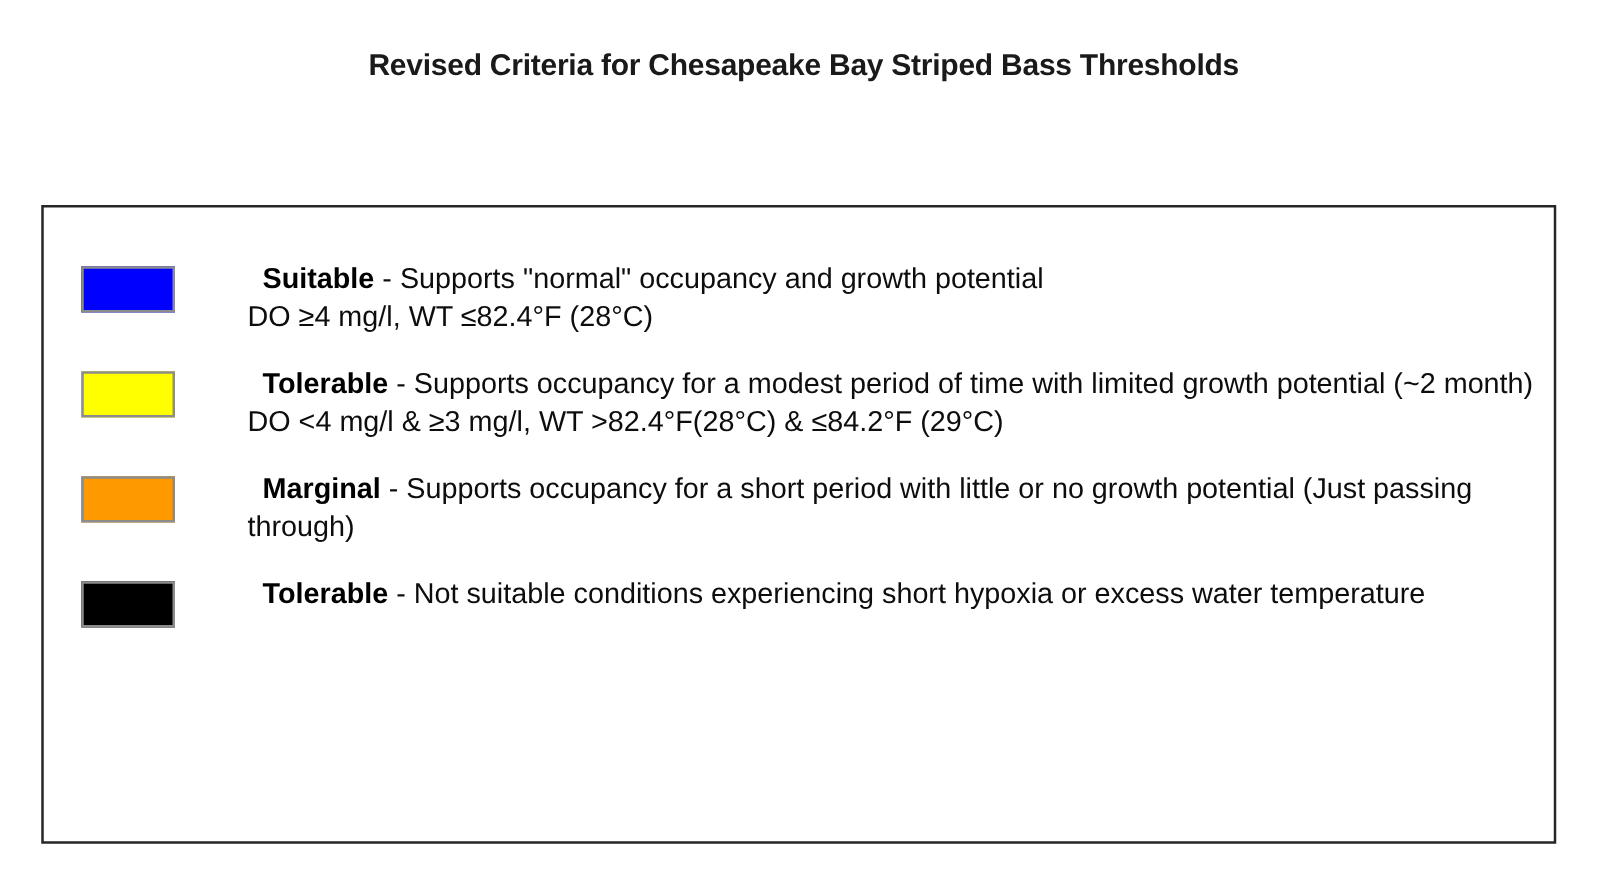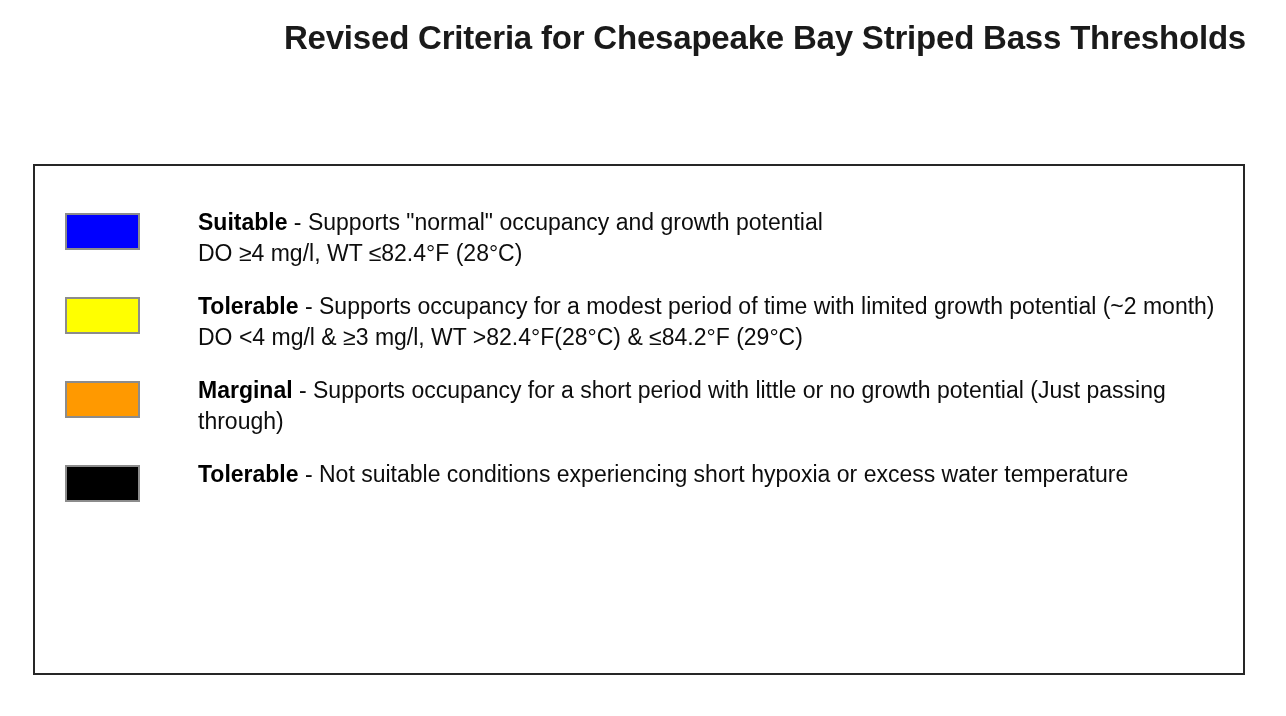--- a/index.html
+++ b/index.html
@@ -12,24 +12,24 @@
     height: 716px;
     font-family: "Liberation Sans", sans-serif;
     overflow: hidden;
     position: relative;
   }
 
   
   .slide-title {
     position: absolute;
     left: 40px;
-    top: 16px;
+    top: 31px;
     width: 1206px;
-    text-align: right;
-    font-size: 33px;
+    text-align: center;
+    font-size: 24px;
     line-height: 43px;
     font-weight: bold;
     color: #1a1a1a;
     letter-spacing: -0.2px;
   }
   .slide-title .tline { display: block; }
 
   
   .legend-box {
     position: absolute;
@@ -68,20 +68,21 @@
 
   .legend-text {
     margin-left: 133px;
     font-size: 23px;
     line-height: 31px;
     color: #0d0d0d;
   }
   .legend-text .term {
     font-weight: bold;
     color: #000000;
+    margin-left: 12px;
   }
   .legend-text .criteria {
     display: block;
   }
 </style>
 </head>
 <body>
 
 <div class="slide-title">
   <span class="tline">Revised Criteria for Chesapeake Bay Striped Bass Thresholds</span>

